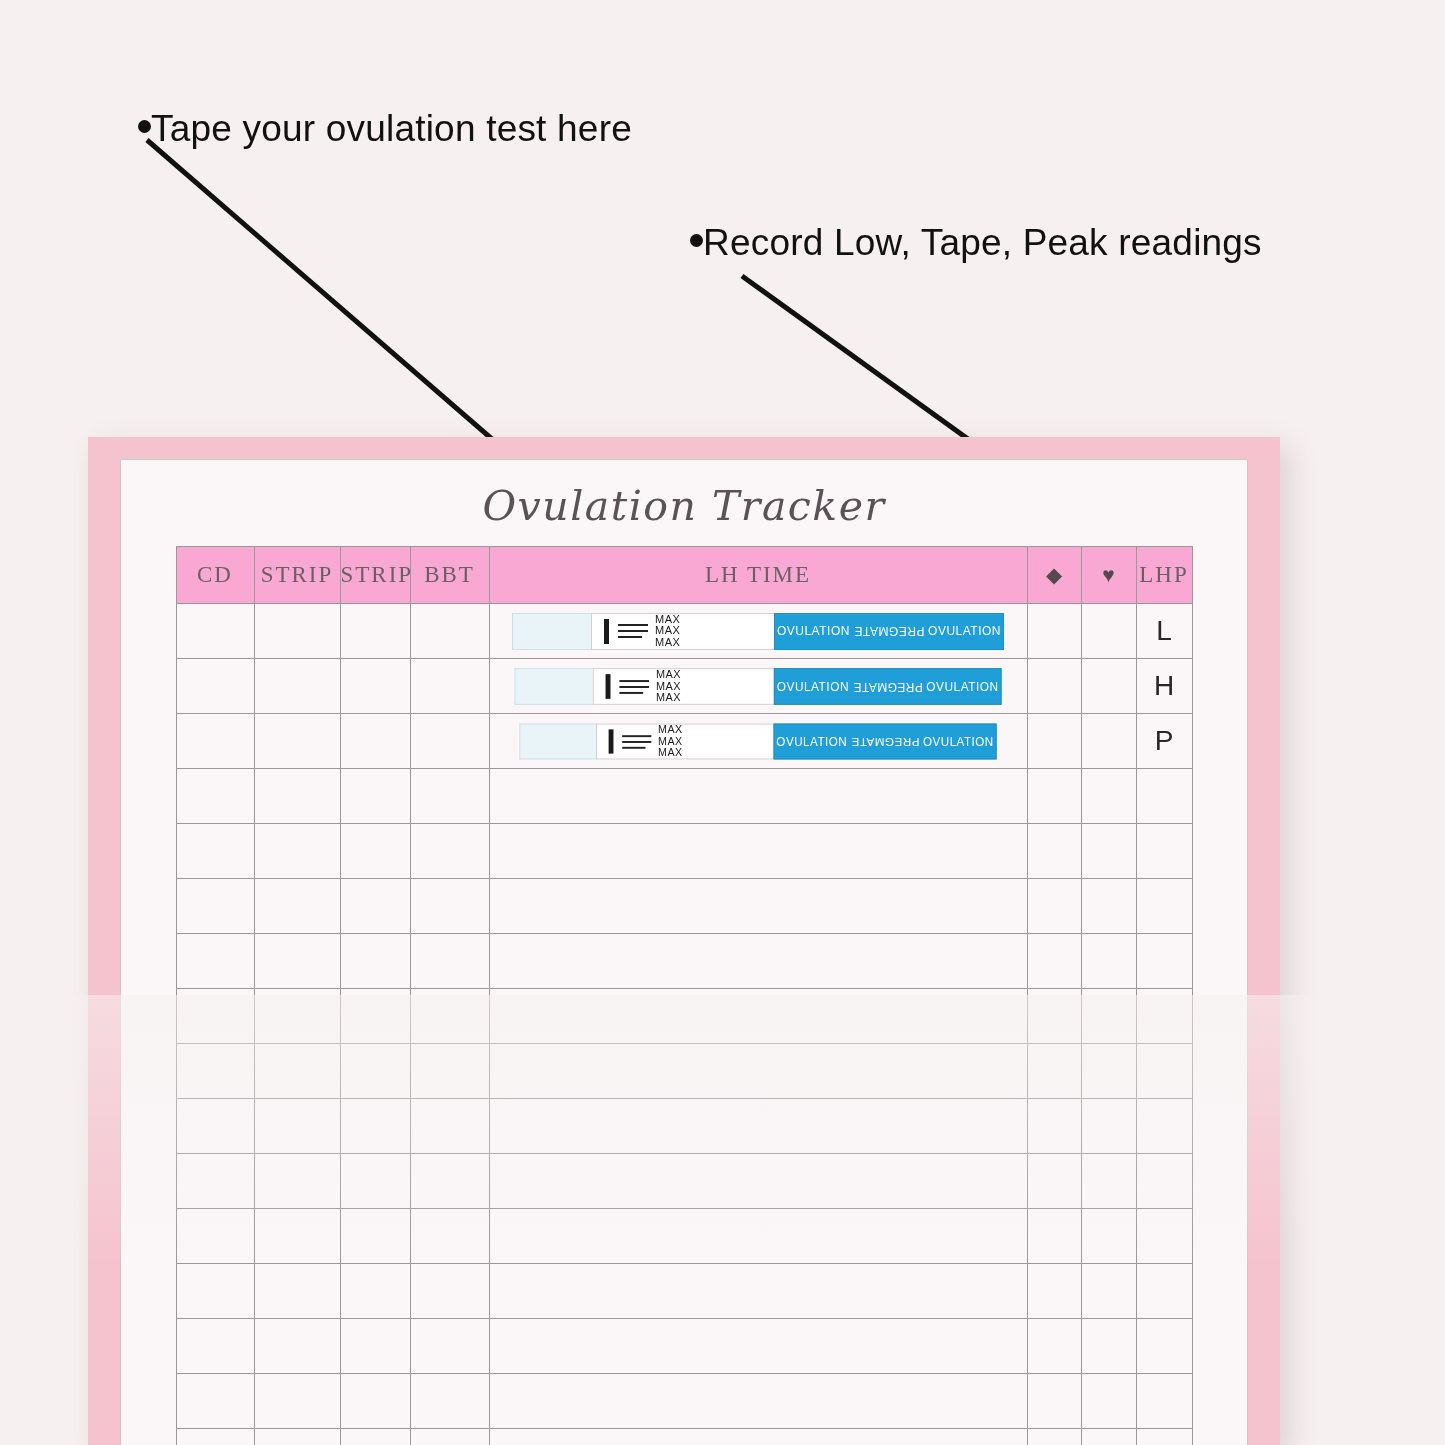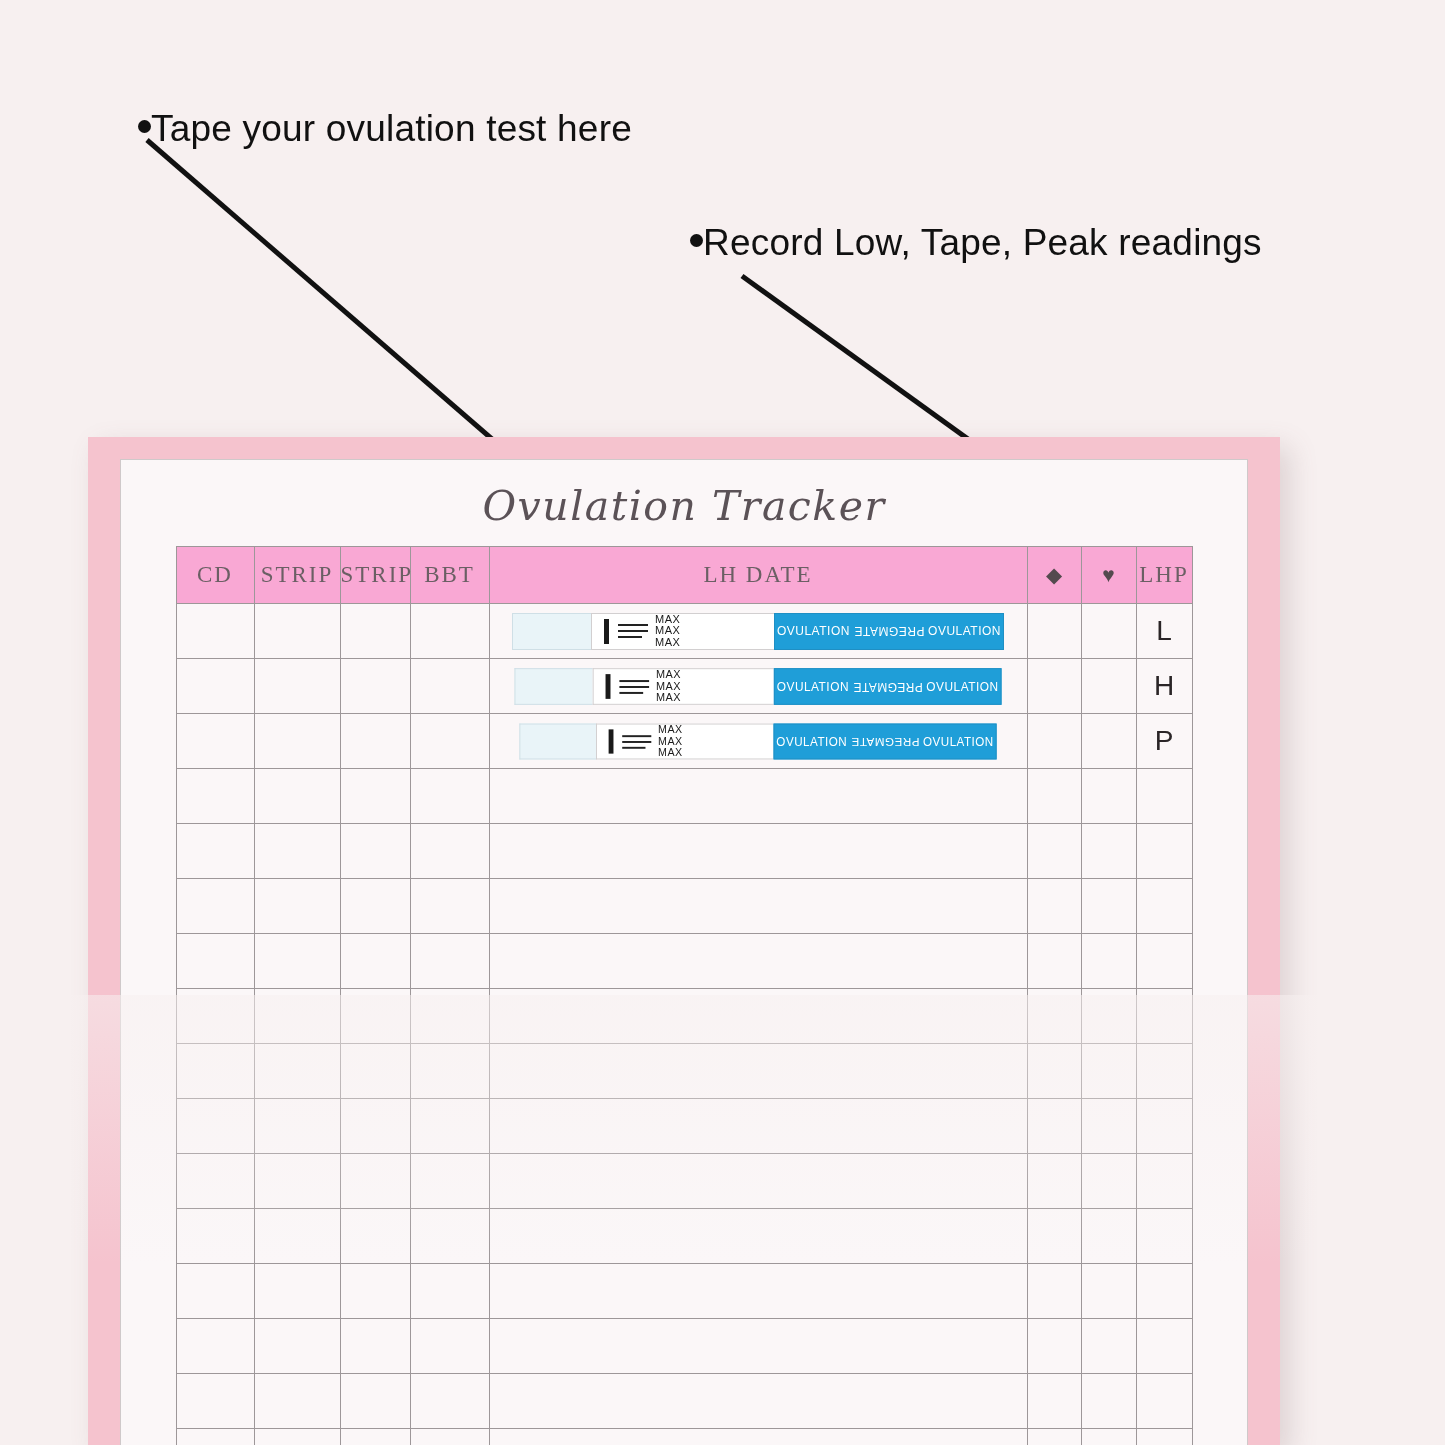--- a/index.html
+++ b/index.html
@@ -265,21 +265,21 @@
           <col class="c-drop">
           <col class="c-heart">
           <col class="c-lhp">
       </colgroup>
       <thead>
         <tr>
           <th>CD</th>
           <th>STRIP</th>
           <th>STRIP</th>
           <th>BBT</th>
-          <th>LH DATE</th>
+          <th>LH TIME</th>
           <th class="icon-th">◆</th>
           <th class="icon-th">♥</th>
           <th>LHP</th>
         </tr>
       </thead>
       <tbody>
 
       <tr>
             <td></td>
             <td></td>

